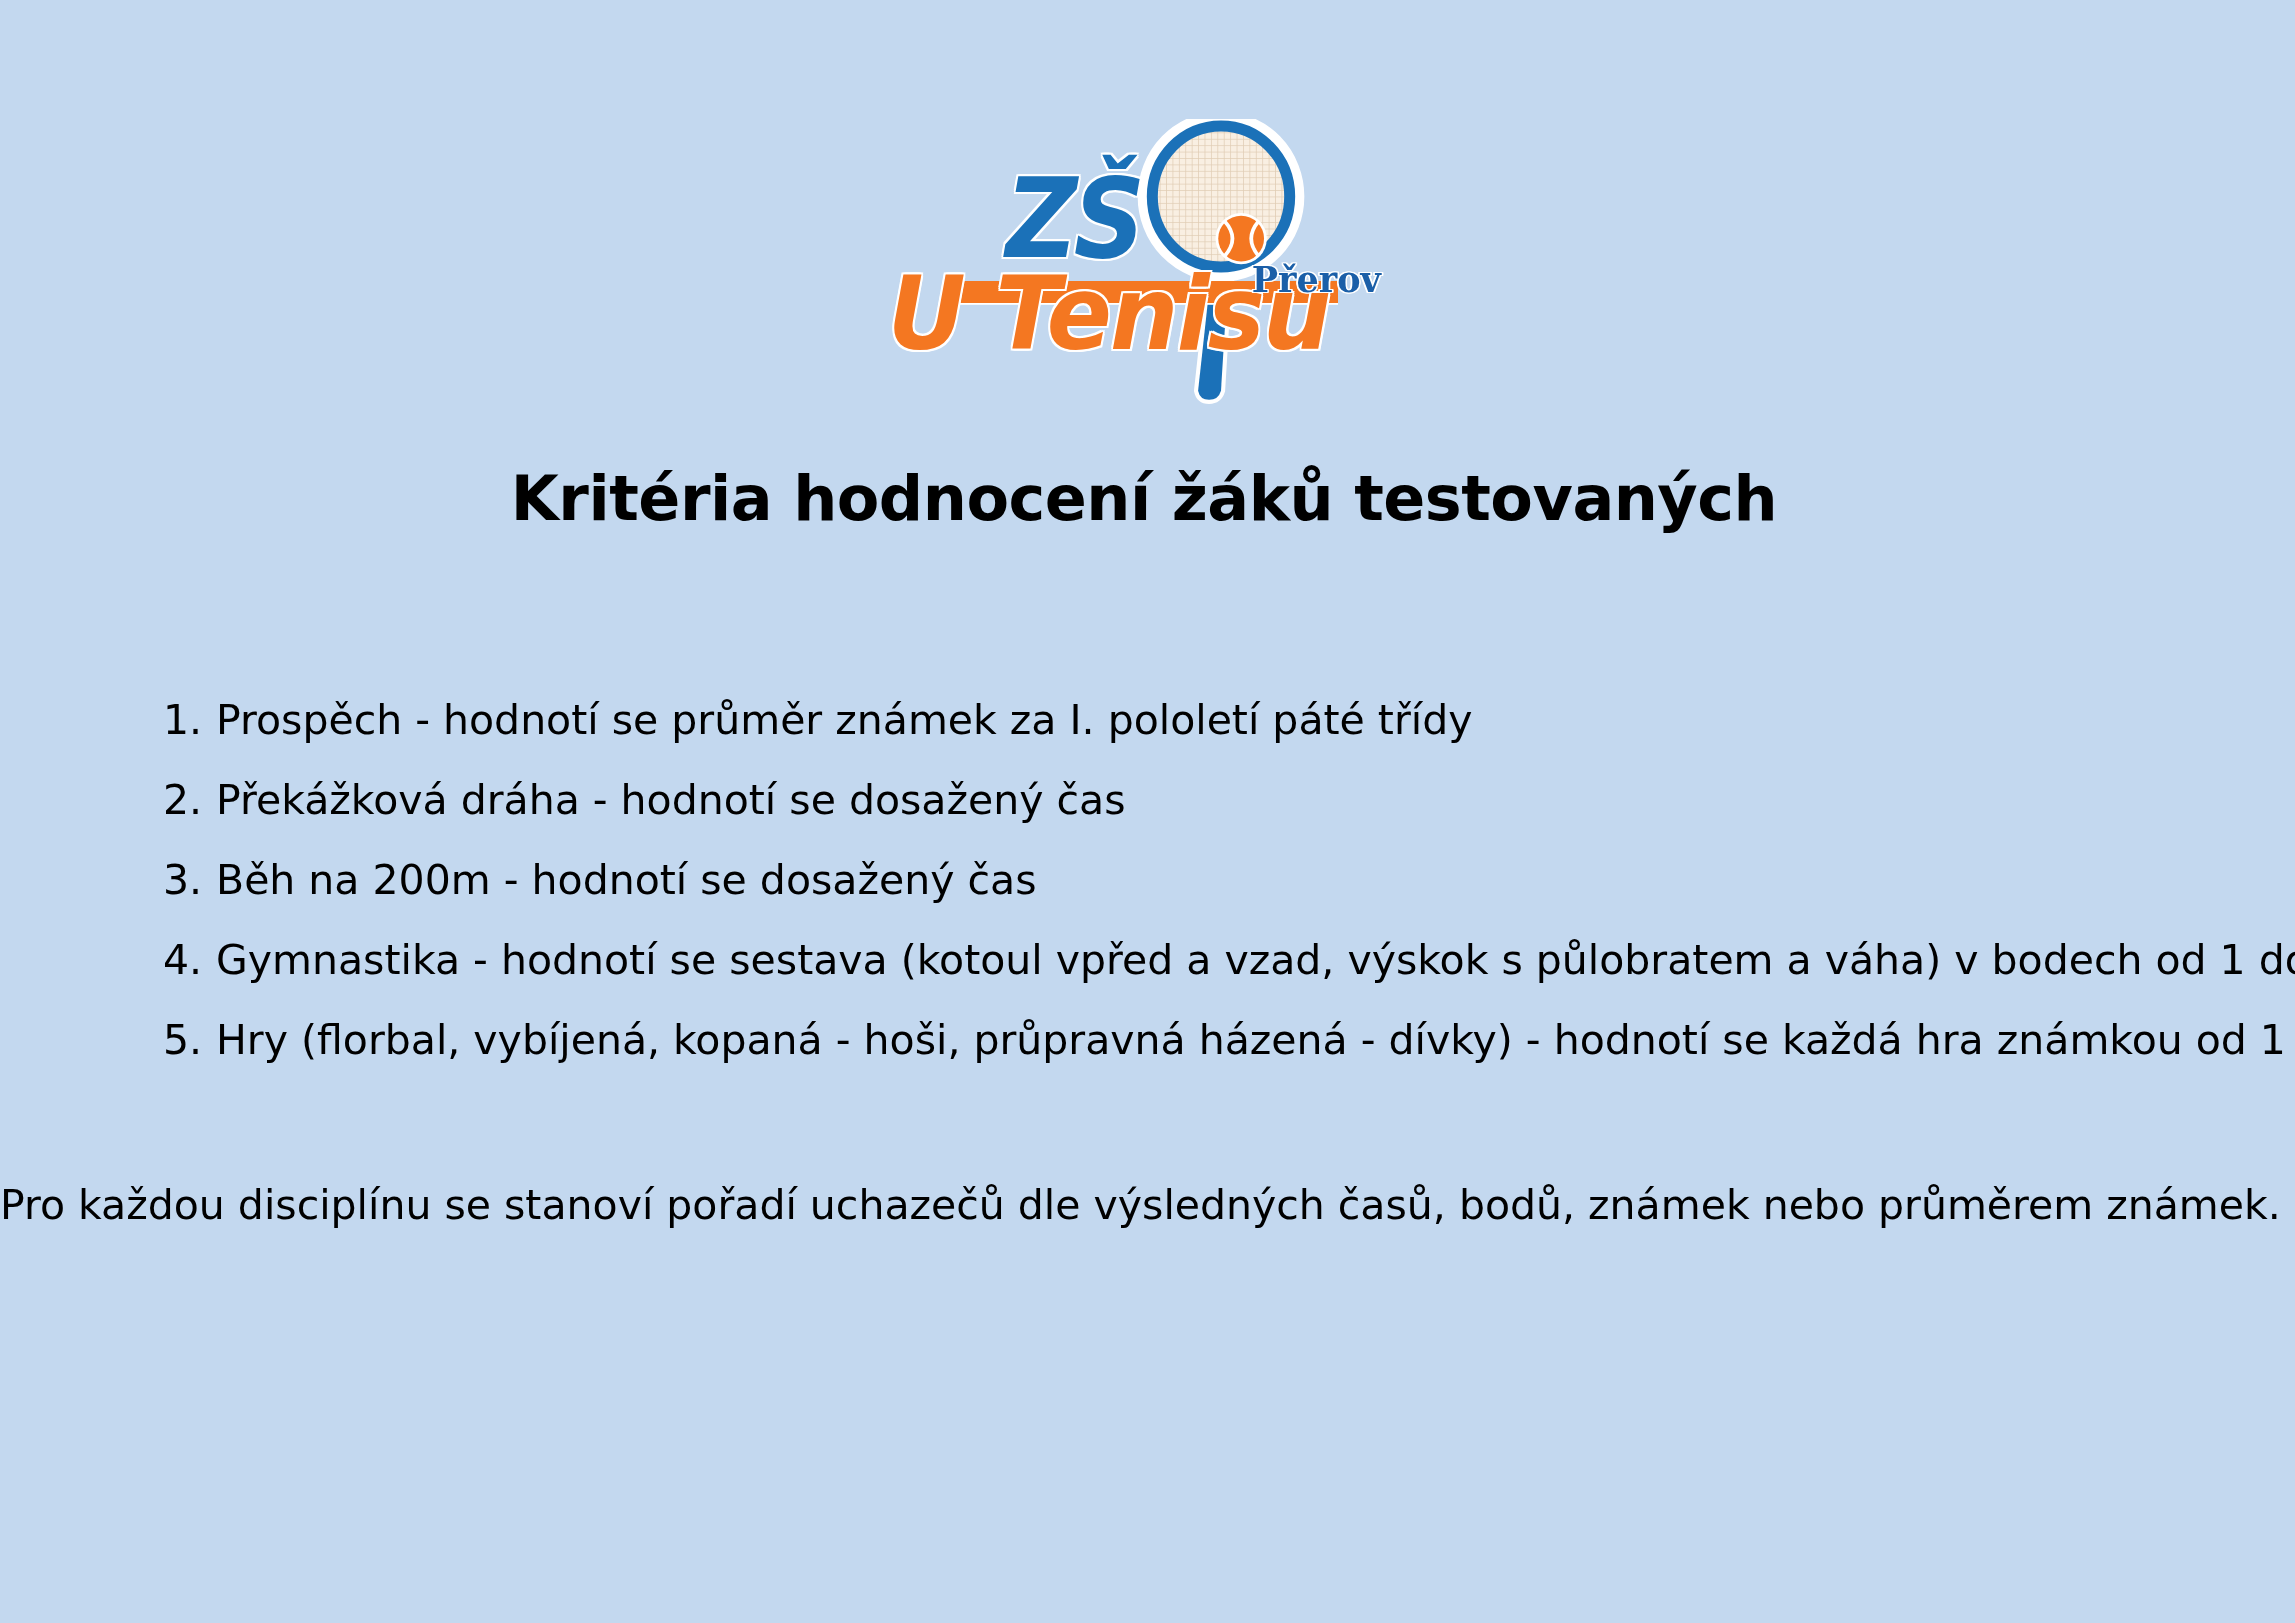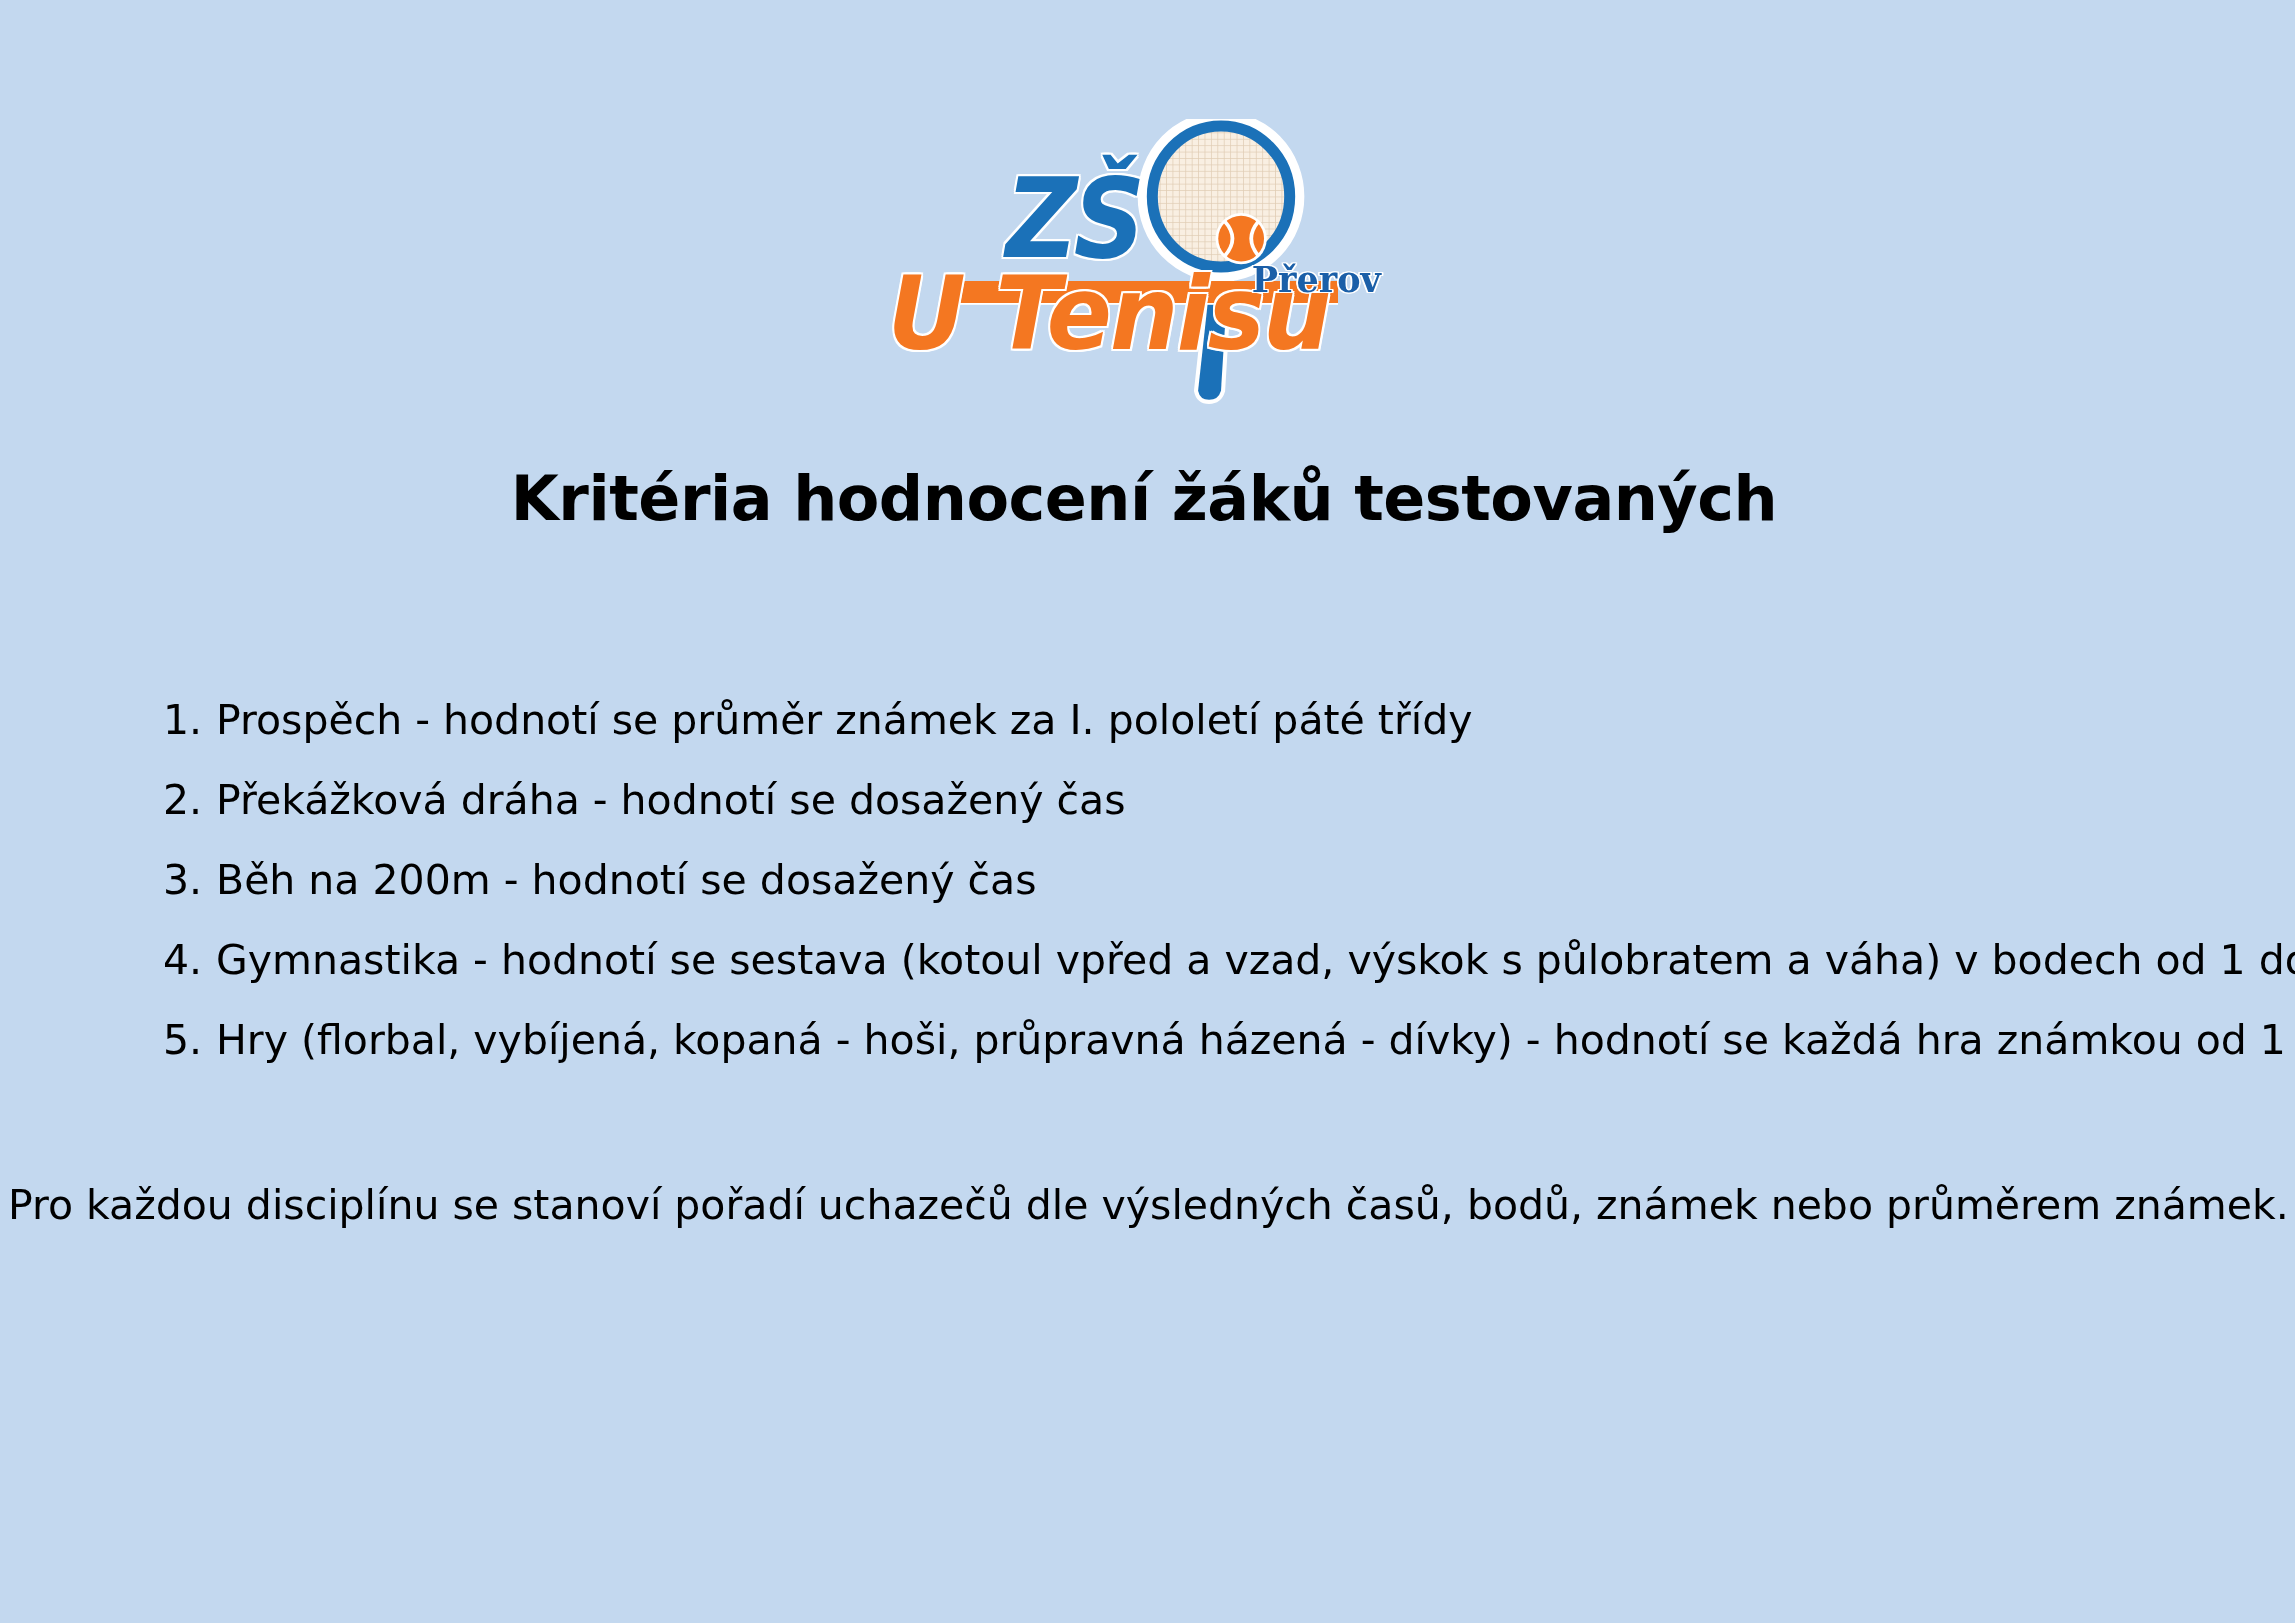--- a/index.html
+++ b/index.html
@@ -159,21 +159,21 @@
     flex: 0 0 53px;
     text-align: left;
   }
   .list-text {
     flex: 1 1 auto;
   }
 
   
   #closing-block {
     position: absolute;
-    left: 8px;
+    left: 0;
     top: 1185px;
     width: 1856px;
     text-align: center;
   }
   .closing-line {
     font-family: "DejaVu Sans", sans-serif;
     font-size: 41px;
     line-height: 1;
     color: #000000;
     margin-bottom: 39px;

